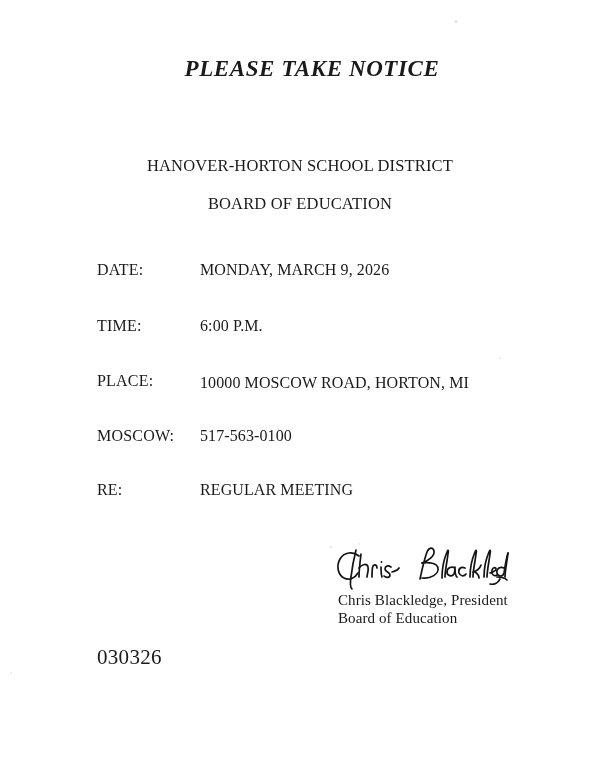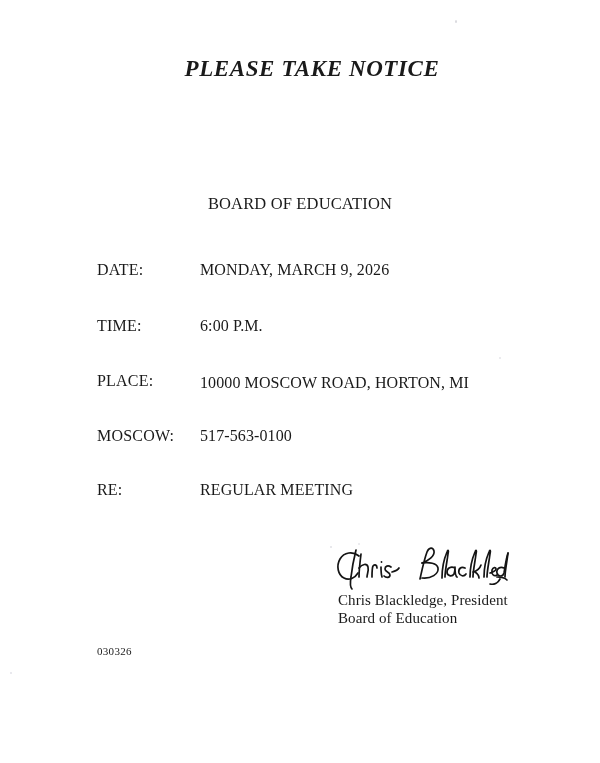--- a/index.html
+++ b/index.html
@@ -110,37 +110,38 @@
     letter-spacing: 0.1px;
     white-space: nowrap;
   }
   .signer-name  { top: 592px; }
   .signer-title { top: 610px; }
 
   .doc-code {
     position: absolute;
     left: 97px;
     top: 645px;
-    font-size: 11px;
+    font-size: 21px;
     letter-spacing: 0.3px;
   }
 </style>
 </head>
 <body>
 
 <div class="page">
 
   <div class="speck speck-1"></div>
   <div class="speck speck-2"></div>
   <div class="speck speck-3"></div>
   <div class="speck speck-4"></div>
   <div class="speck speck-5"></div>
 
   <div class="title">PLEASE TAKE NOTICE</div>
 
+  <div class="heading heading-2">HANOVER-HORTON SCHOOL DISTRICT</div>
   <div class="heading heading-3">BOARD OF EDUCATION</div>
 
   <div class="field field-date">
     <span class="label">DATE:</span>
     <span class="value">MONDAY, MARCH 9, 2026</span>
   </div>
 
   <div class="field field-time">
     <span class="label">TIME:</span>
     <span class="value">6:00 P.M.</span>

